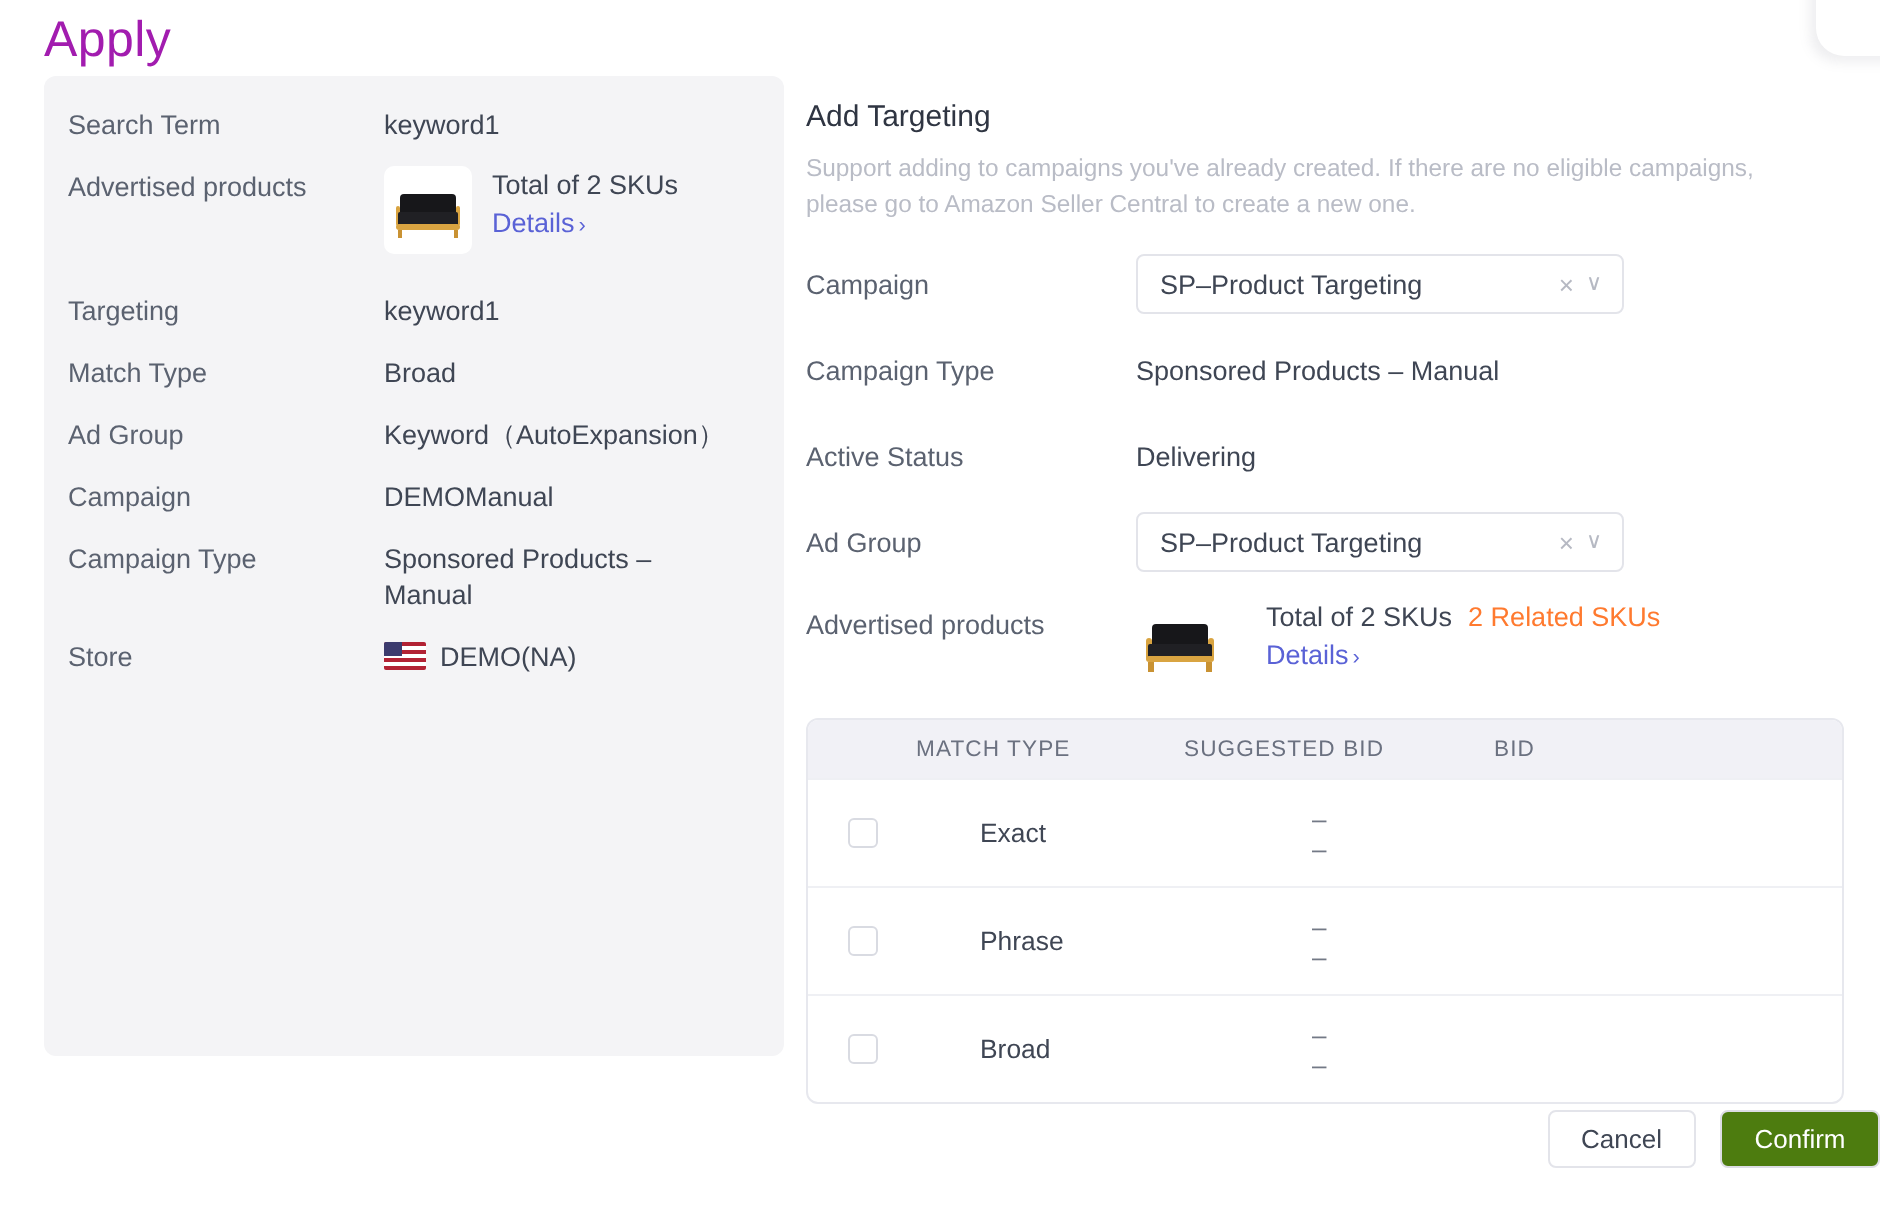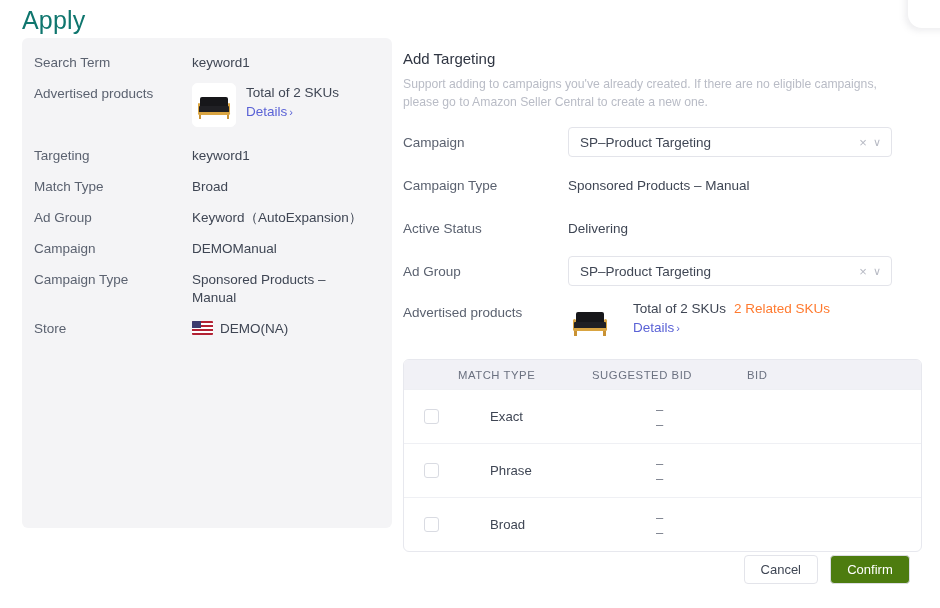--- a/index.html
+++ b/index.html
@@ -17,21 +17,21 @@
     position: absolute; top: -14px; right: -14px;
     width: 46px; height: 42px;
     background: #ffffff;
     border-radius: 0 0 0 14px;
     box-shadow: -3px 3px 6px rgba(120,120,140,0.13);
     z-index: 5;
   }
 
   .page-title {
     position: absolute; left: 22px; top: 6px;
-    font-size: 25px; color: #0f766e; font-weight: 400;
+    font-size: 25px; color: #a21caf; font-weight: 400;
     letter-spacing: .2px;
   }
 
   
   .left-card {
     position: absolute; left: 22px; top: 38px;
     width: 370px; height: 490px;
     background: #f4f4f6;
     border-radius: 6px;
     padding: 14px 0 0 0;
@@ -80,21 +80,21 @@
   
   .right { position: absolute; left: 403px; top: 50px; width: 520px; }
   .sec-title { font-size: 15px; color: #2f3542; margin-bottom: 8px; }
   .sec-desc { font-size: 12.2px; color: #b9bcc6; line-height: 18px; width: 508px; margin-bottom: 16px; }
 
   .frow { display: flex; align-items: center; min-height: 30px; margin-bottom: 13px; }
   .frow .flbl { width: 165px; flex: 0 0 165px; font-size: 13.5px; color: #5b6270; }
   .frow .fval { font-size: 13.5px; color: #3f4654; }
 
   .select {
-    width: 324px; height: 30px; border: 1px solid #e3e4ea; border-radius: 4px;
+    width: 244px; height: 30px; border: 1px solid #e3e4ea; border-radius: 4px;
     background: #fff; display: flex; align-items: center;
     padding: 0 10px 0 11px; cursor: pointer;
   }
   .select .sel-text { flex: 1; font-size: 13.5px; color: #3f4654; }
   .select .ic { color: #b6b9c3; font-size: 13px; margin-left: 6px; line-height: 1; }
   .select .ic.chev { font-size: 11px; }
 
   .adv-row { display: flex; align-items: flex-start; margin-bottom: 16px; margin-top: 2px; }
   .adv-row .flbl { width: 165px; flex: 0 0 165px; font-size: 13.5px; color: #5b6270; padding-top: 6px; }
   .adv-media { display: flex; align-items: flex-start; gap: 11px; }
@@ -115,21 +115,21 @@
   .trow { display: flex; align-items: center; min-height: 54px; border-top: 1px solid #eff0f4; gap: 32px; }
   .trow:first-of-type { border-top: none; }
   .cb {
     width: 15px; height: 15px; border: 1px solid #d9dbe2; border-radius: 3px; background: #fff;
     cursor: pointer;
   }
   .td { font-size: 13.2px; color: #3f4654; }
   .dash-stack { display: flex; flex-direction: column; line-height: 15px; color: #737986; font-size: 13px; }
 
   
-  .footer { position: absolute; right: 30px; top: 555px; display: flex; gap: 12px; }
+  .footer { position: absolute; right: 0; top: 555px; display: flex; gap: 12px; }
   .btn {
     height: 29px; border-radius: 4px; font-size: 13px;
     display: flex; align-items: center; justify-content: center;
     cursor: pointer; padding: 0 16px;
   }
   .btn-cancel { background: #fff; border: 1px solid #e3e4ea; color: #3f4654; min-width: 70px; }
   .btn-confirm { background: #4d7c0f; border: 1px solid #dcdde4; color: #ffffff; min-width: 80px; cursor: default; }
 </style>
 </head>
 <body>

